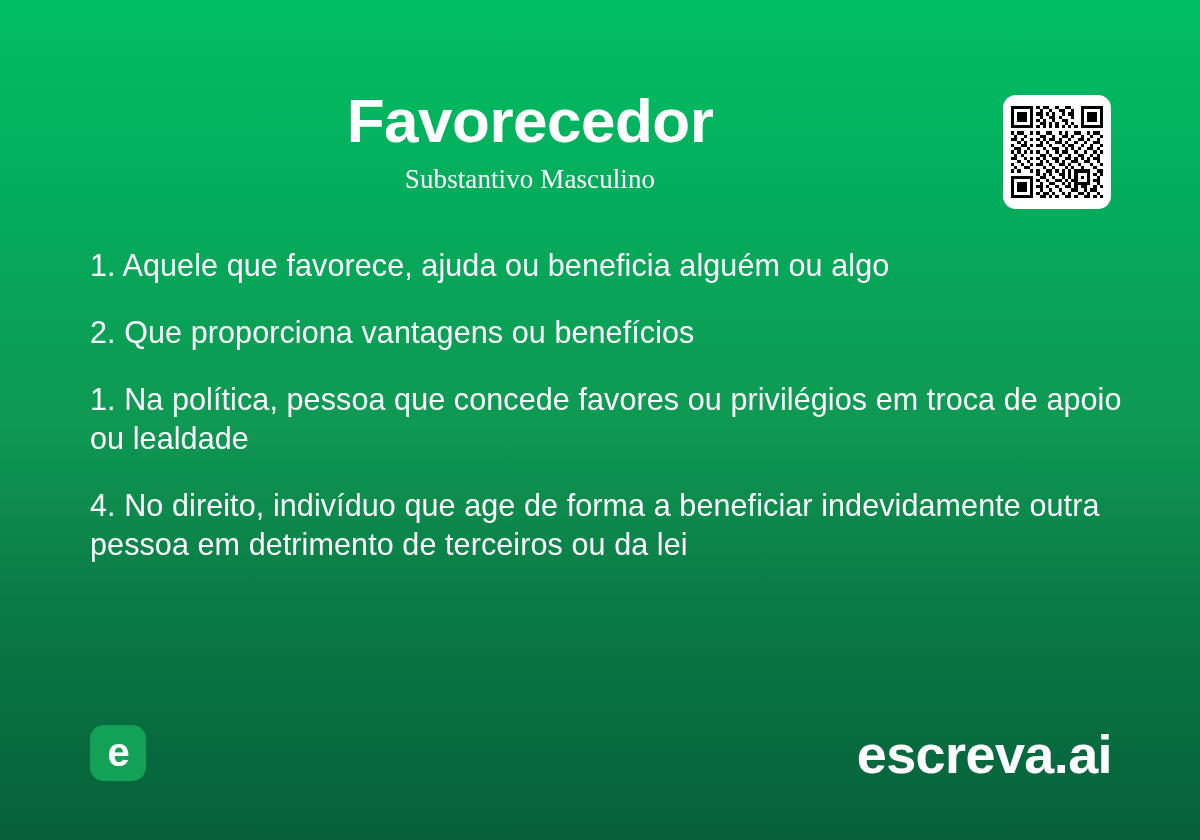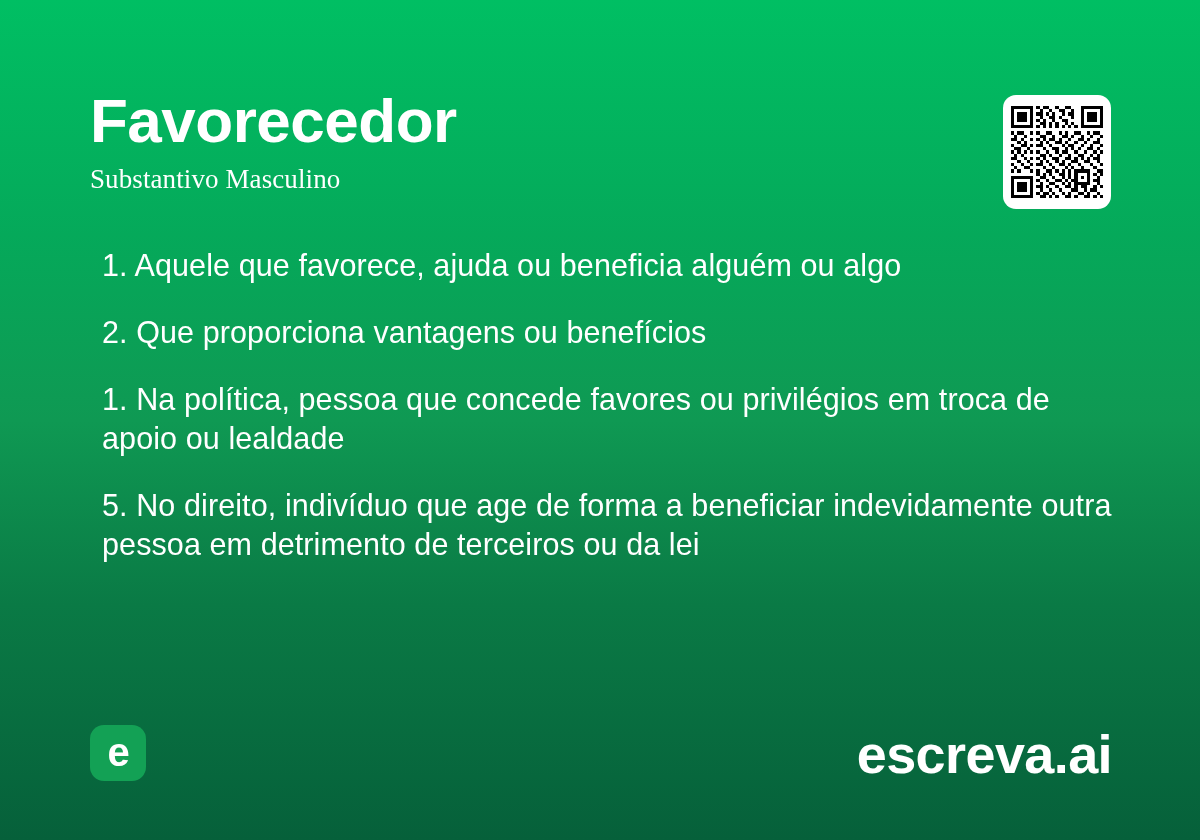--- a/index.html
+++ b/index.html
@@ -23,20 +23,21 @@
         #0a7a45 72%,
         #06603a 100%);
   }
 
   
   #header {
     position: absolute;
     left: 90px;
     top: 88px;
     width: 880px;
+    text-align: center;
   }
 
   #word-title {
     font-size: 62px;
     font-weight: 800;
     line-height: 1.05;
     color: #ffffff;
     letter-spacing: -0.5px;
     margin: 0;
     white-space: nowrap;
@@ -74,21 +75,21 @@
     left: 90px;
     top: 246px;
     width: 1035px;
   }
 
   .definition-item {
     font-size: 30.5px;
     font-weight: 400;
     color: #ffffff;
     line-height: 1.28;
-    margin: 0 0 28px 12px;
+    margin: 0 0 28px 0;
     letter-spacing: 0.1px;
   }
   .definition-item:last-child { margin-bottom: 0; }
 
   
   #footer-logo {
     position: absolute;
     left: 90px;
     top: 725px;
     width: 56px;
@@ -373,21 +374,21 @@
         <rect x="26" y="28" width="1" height="1"></rect>
           <rect x="28" y="28" width="1" height="1"></rect>
       </g>
     </svg>
   </div>
 
   <div id="definitions">
     <p class="definition-item">1. Aquele que favorece, ajuda ou beneficia alguém ou algo</p>
     <p class="definition-item">2. Que proporciona vantagens ou benefícios</p>
     <p class="definition-item">1. Na política, pessoa que concede favores ou privilégios em troca de apoio ou lealdade</p>
-    <p class="definition-item">5. No direito, indivíduo que age de forma a beneficiar indevidamente outra pessoa em detrimento de terceiros ou da lei</p>
+    <p class="definition-item">4. No direito, indivíduo que age de forma a beneficiar indevidamente outra pessoa em detrimento de terceiros ou da lei</p>
   </div>
 
   <div id="footer-logo">
     <span id="footer-logo-letter">e</span>
   </div>
 
   <div id="brand-name">escreva.ai</div>
 
 </div>
 

